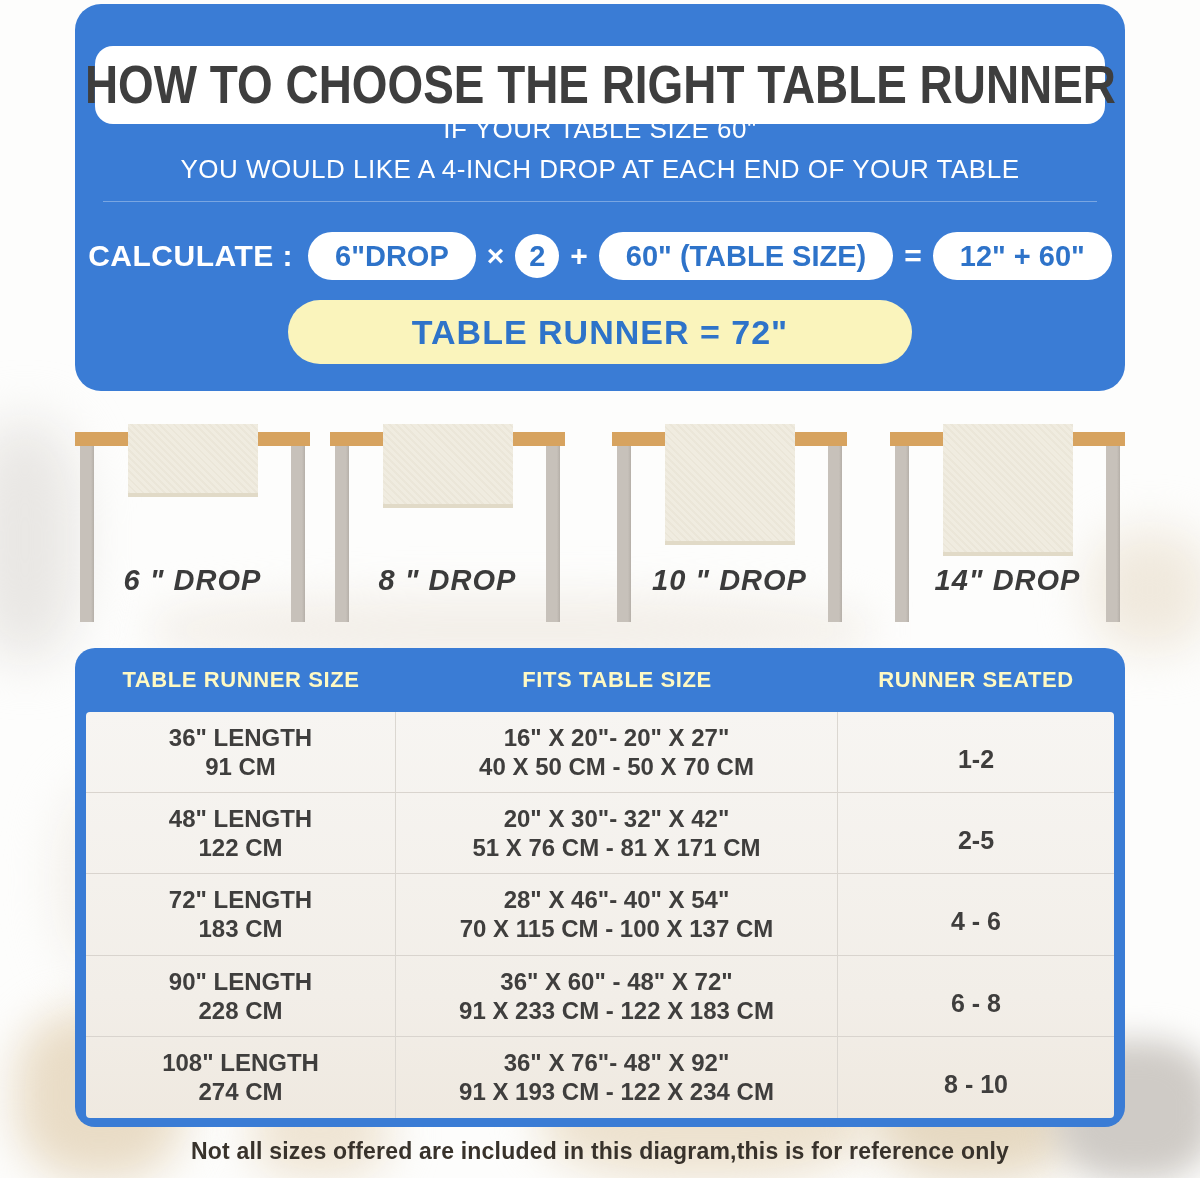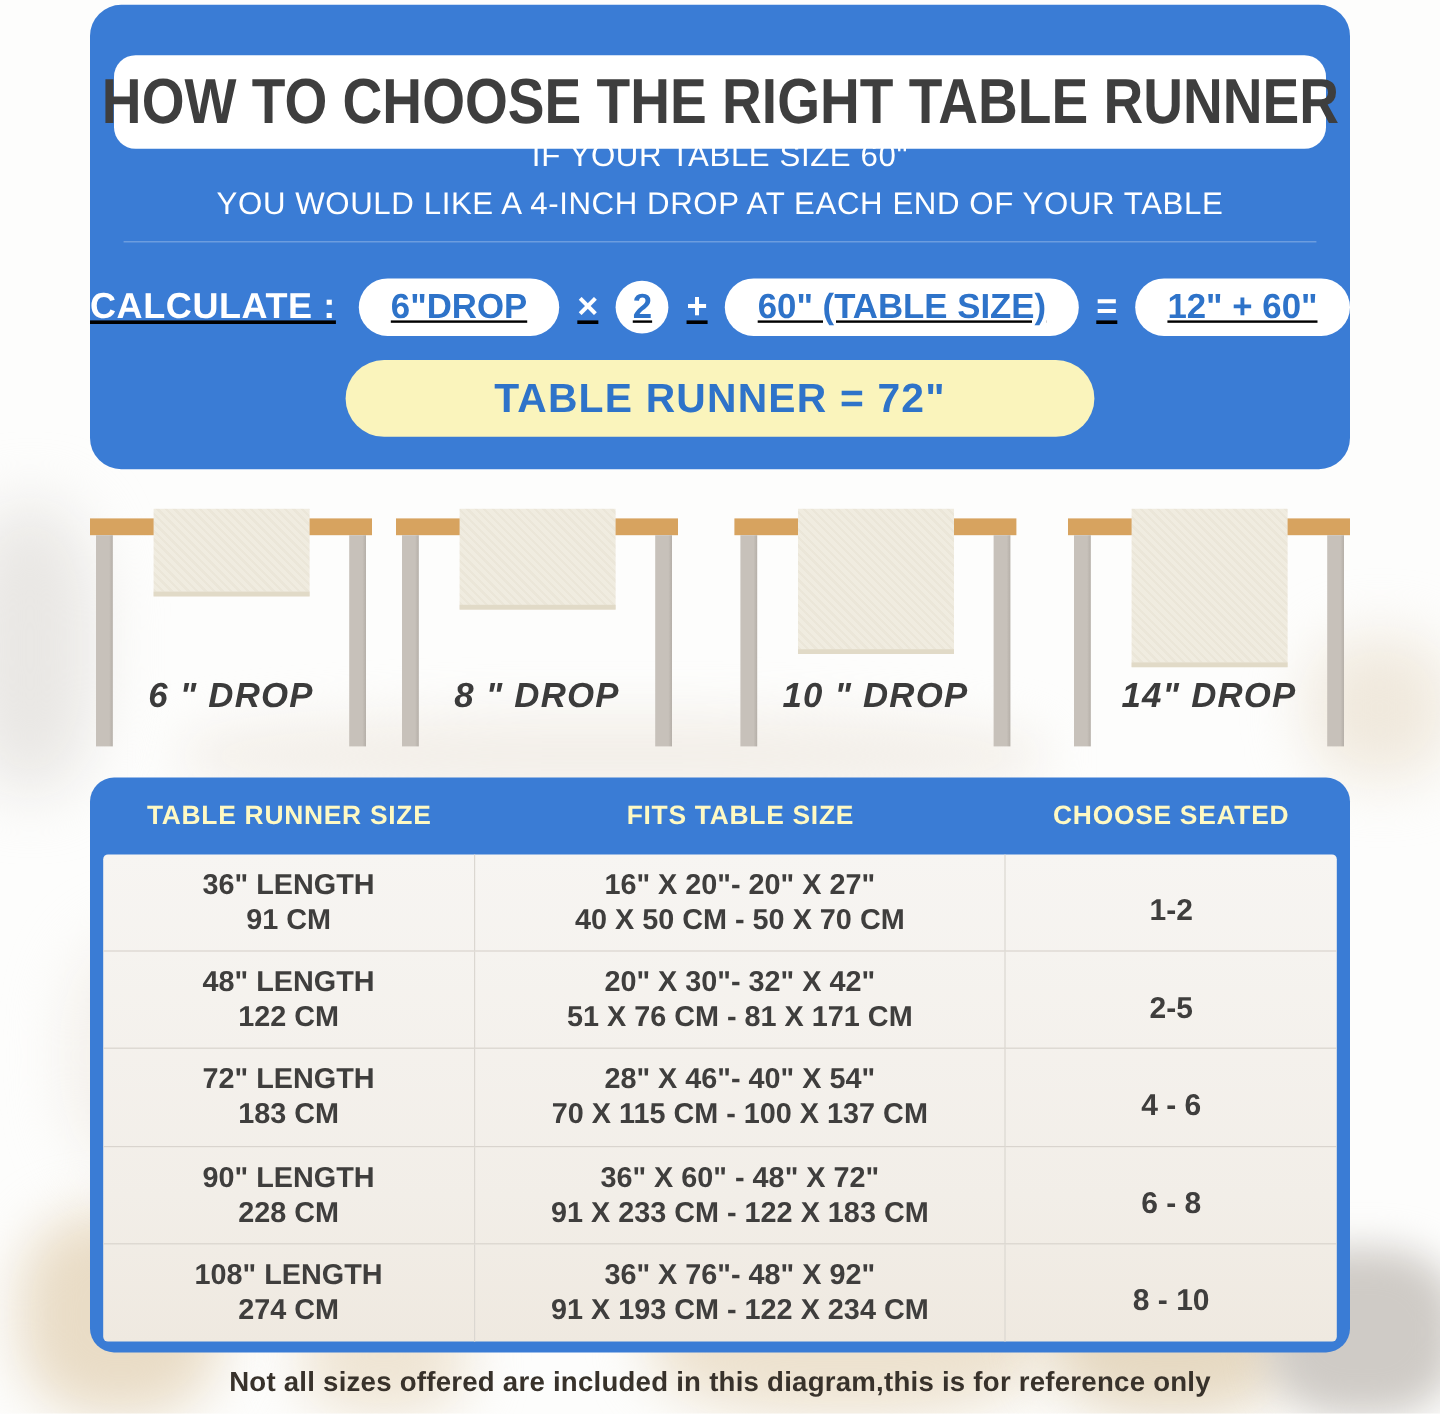--- a/index.html
+++ b/index.html
@@ -56,21 +56,21 @@
     color:#ffffff; font-size:26px; letter-spacing:.5px;
   }
   .intro-1 { top:110px; }
   .intro-2 { top:150px; }
   .panel-divider {
     position:absolute; left:28px; right:28px; top:197px; height:1px;
     background:rgba(255,255,255,.32);
   }
   .formula {
     position:absolute; left:0; right:0; top:228px; height:48px;
-    display:flex; align-items:center; justify-content:space-between; gap:11px;text-decoration:underline;
+    display:flex; align-items:center; justify-content:center; gap:11px;
   }
   .formula .flabel { color:#fff; font-size:30px; font-weight:bold; letter-spacing:.5px; margin-right:4px; }
   .pill {
     background:#fff; color:var(--pill-text);
     height:48px; line-height:48px; border-radius:24px;
     padding:0 27px; font-size:29px; font-weight:bold; white-space:nowrap;
   }
   .op { color:#fff; font-size:30px; font-weight:bold; }
   .circle {
     background:#fff; color:var(--pill-text);
@@ -207,21 +207,21 @@
       <div class="leg leg-r"></div>
       <div class="runner" style="height: 132px;"></div>
       <div class="fig-label">14" DROP</div>
     </div>
   </div>
 
   <div class="size-panel">
     <div class="size-header">
       <div>TABLE RUNNER SIZE</div>
       <div>FITS TABLE SIZE</div>
-      <div>CHOOSE SEATED</div>
+      <div>RUNNER SEATED</div>
     </div>
     <div class="size-body">
 
       <div class="cell c1">
         <div>36" LENGTH</div>
         <div>91 CM</div>
       </div>
       <div class="cell c2">
         <div>16" X 20"- 20" X 27"</div>
         <div>40 X 50 CM - 50 X 70 CM</div>

